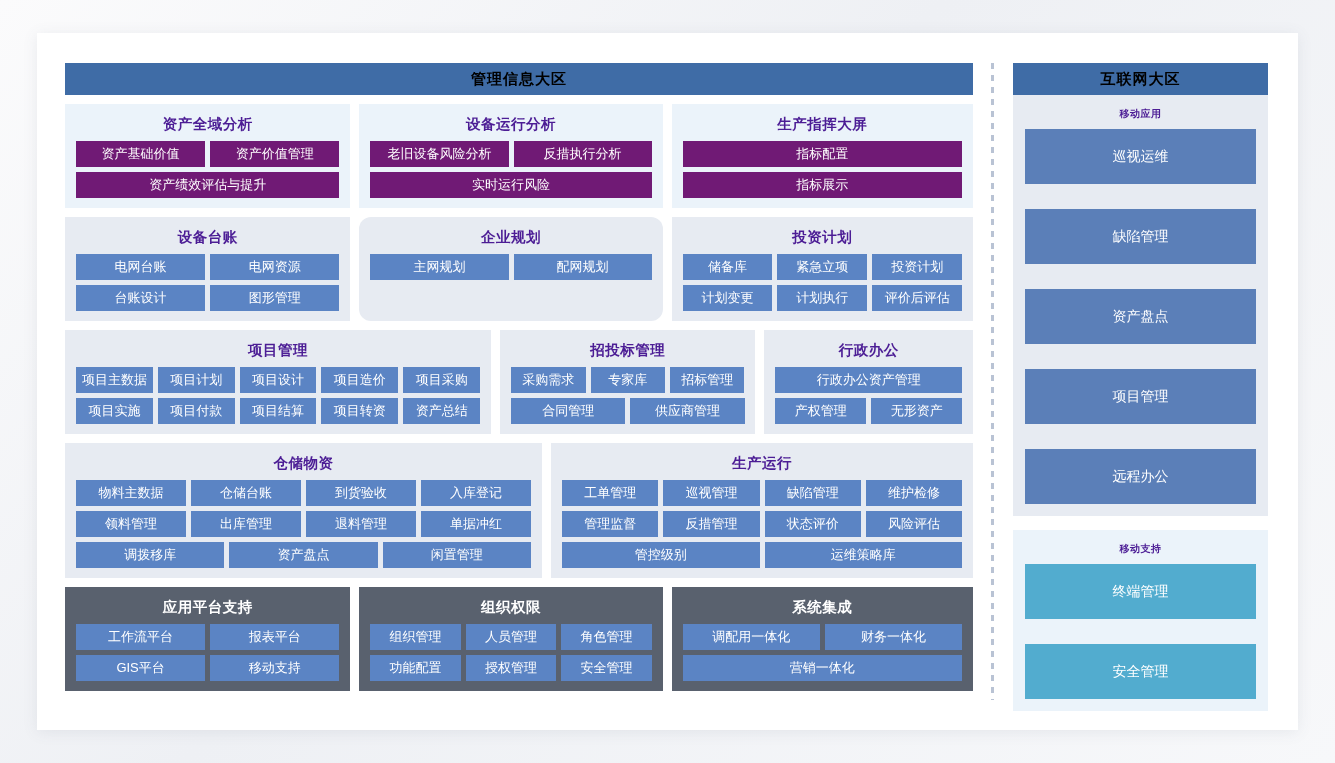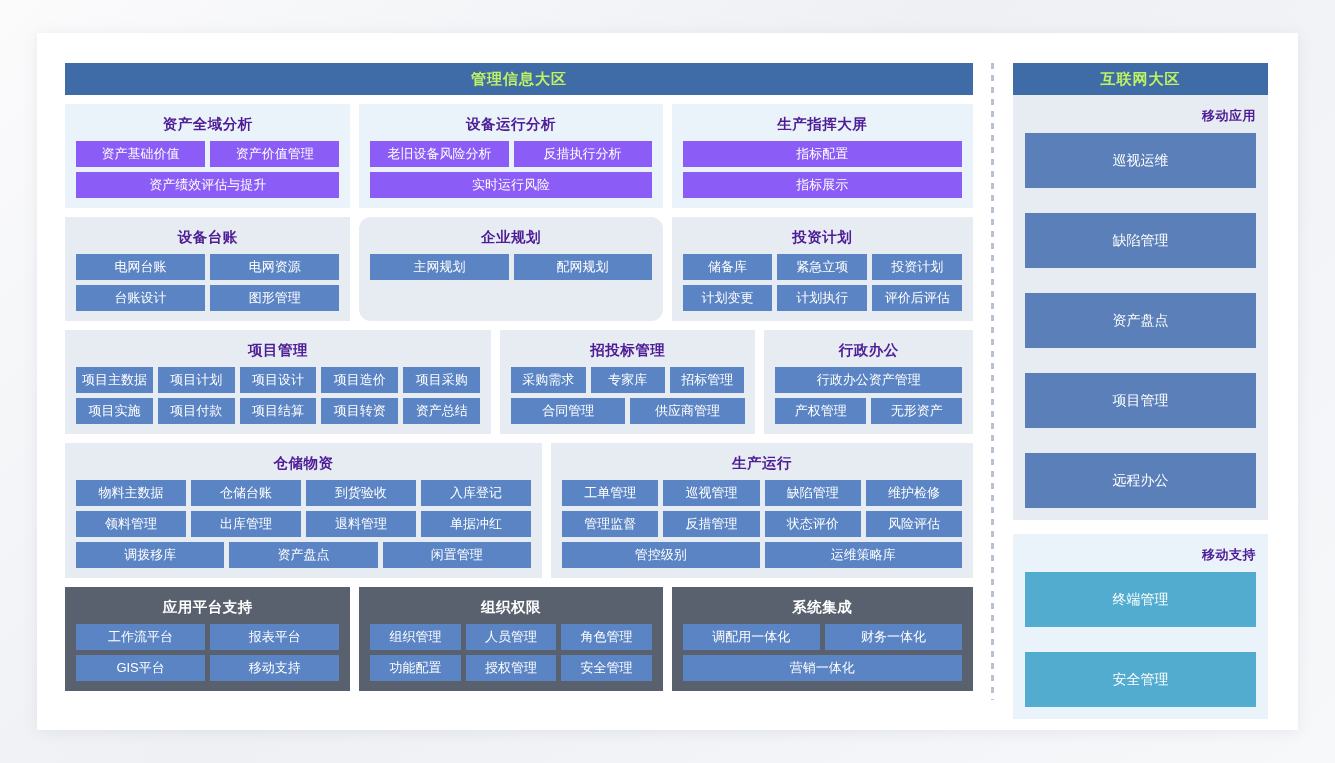--- a/index.html
+++ b/index.html
@@ -17,21 +17,21 @@
   .col-left{width:908px;display:flex;flex-direction:column;}
   .divider{
     width:1px;margin:0 19px 0 18px;align-self:stretch;
     background-image:linear-gradient(to bottom,#b9c3d4 0 6px,rgba(0,0,0,0) 6px 12px);
     background-size:3px 12px;background-repeat:repeat-y;background-position:center top;
     width:3px;
   }
   .col-right{width:255px;display:flex;flex-direction:column;}
 
   .zone-title{
-    background:#3F6CA6;color:#bef264;font-weight:bold;font-size:15px;
+    background:#3F6CA6;color:#000000;font-weight:bold;font-size:15px;
     text-align:center;letter-spacing:1px;
     height:32px;line-height:32px;
   }
   .zone-title.right{height:32px;line-height:32px;font-size:15px;}
 
   .row{display:flex;}
   .gap{height:9px;}
   .hgap{width:9px;}
 
   
@@ -47,28 +47,28 @@
   .card.dark{background:#59616E;}
   .card.dark .card-title{color:#ffffff;}
 
   .btns{display:flex;flex-direction:column;gap:5px;}
   .brow{display:flex;gap:5px;}
   .btn{
     flex:1;text-align:center;color:#ffffff;font-size:13px;
     height:26px;line-height:26px;white-space:nowrap;
     overflow:hidden;text-overflow:clip;
   }
-  .btn.t{background:#8b5cf6;}
+  .btn.t{background:#701a75;}
   .btn.b{background:#5B84C4;}
 
   
   .rcard{padding:8px 12px 12px 12px;box-sizing:border-box;}
   .rcard.grey{background:#E7EBF2;}
   .rcard.teal{background:#EBF3FA;}
-  .rcard .card-title{font-size:13px;padding:4px 0 8px 0;text-align:right;}
+  .rcard .card-title{font-size:10px;padding:4px 0 8px 0;}
   .rbtns{display:flex;flex-direction:column;gap:25px;}
   .rbtn{
     text-align:center;color:#fff;font-size:14px;
     height:55px;line-height:55px;
   }
   .rbtn.b{background:#5B7FB8;}
   .rbtn.t{background:#52ACCF;}
 </style>
 </head>
 <body>

